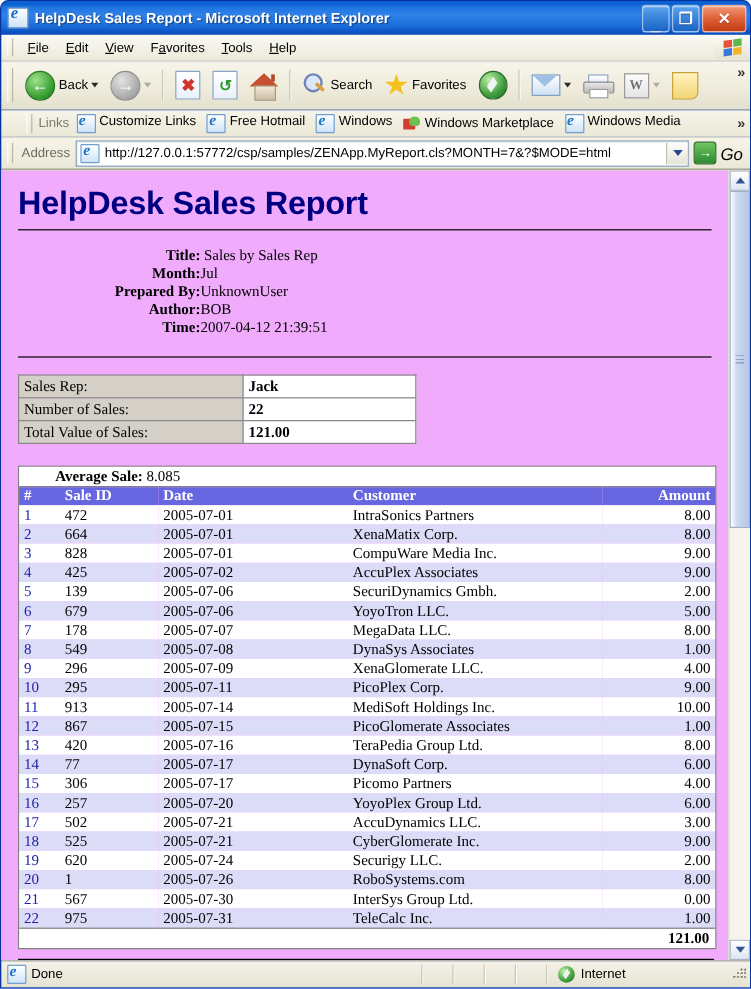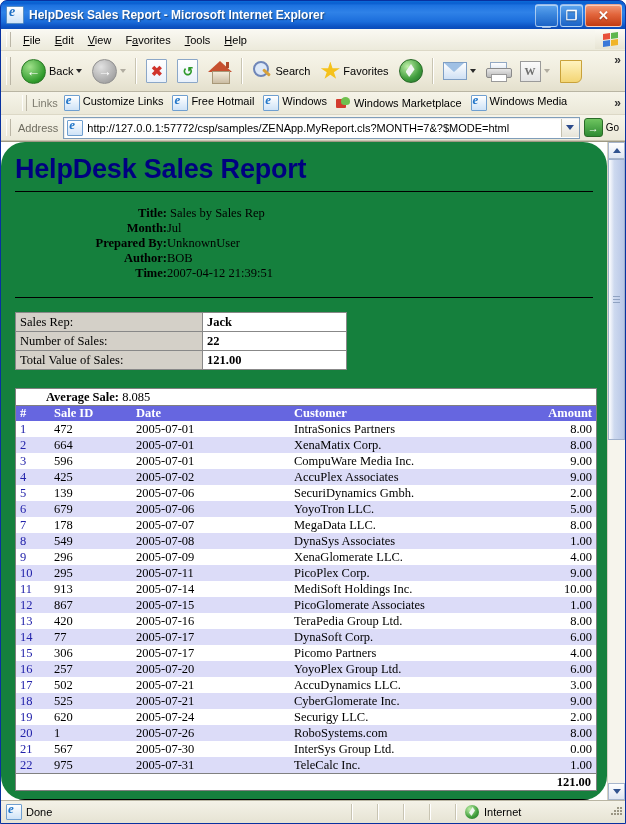--- a/index.html
+++ b/index.html
@@ -201,21 +201,21 @@
     display: flex; align-items: center; gap: 3px;
     padding: 0 6px 0 4px; cursor: default;
   }
   .go-circ {
     width: 17px; height: 17px; border-radius: 3px;
     background: linear-gradient(to bottom,#6fc560,#2e8b33);
     border: 1px solid #2a6b28;
     color: #fff; font-size: 11px; font-weight: bold;
     display: flex; align-items: center; justify-content: center;
   }
-  .go-txt { font-size: 10px; color: #000; }
+  .go-txt { font-size: 14px; color: #000; font-style: italic; }
 
   
   .toolbar {
     height: 40px; flex: 0 0 40px;
     display: flex; align-items: center;
     background: linear-gradient(to bottom,#f7f5ea 0%,#efecdd 55%,#e4e0cd 100%);
     border-bottom: 1px solid #b9b5a3;
     padding-left: 2px;
   }
   .tb-btn {
@@ -313,23 +313,22 @@
     flex: 1 1 auto;
     display: flex;
     background: #ffffff;
     border-top: 1px solid #9d9984;
     overflow: hidden;
   }
   .doc {
     flex: 1 1 auto;
     overflow: hidden;
     padding: 12px 14px 0 14px;
-    background: #15803d;
+    background: #f0abfc;
     font-family: "Liberation Serif", serif;
-    border-radius: 24px;
   }
   h1.report-title {
     margin: 0 0 6px 0;
     font-family: "Liberation Sans", sans-serif;
     font-size: 27px;
     color: #000080;
     font-weight: bold;
     letter-spacing: -.2px;
   }
   .rule { border-top: 1px solid #000; margin: 0 0 14px 0; }
@@ -682,21 +681,21 @@
               </tr>
             <tr class="even">
                 <td class="num">2</td>
                 <td class="sid">664</td>
                 <td class="dat">2005-07-01</td>
                 <td class="cus">XenaMatix Corp.</td>
                 <td class="amt">8.00</td>
               </tr>
             <tr class="odd">
                 <td class="num">3</td>
-                <td class="sid">596</td>
+                <td class="sid">828</td>
                 <td class="dat">2005-07-01</td>
                 <td class="cus">CompuWare Media Inc.</td>
                 <td class="amt">9.00</td>
               </tr>
             <tr class="even">
                 <td class="num">4</td>
                 <td class="sid">425</td>
                 <td class="dat">2005-07-02</td>
                 <td class="cus">AccuPlex Associates</td>
                 <td class="amt">9.00</td>

